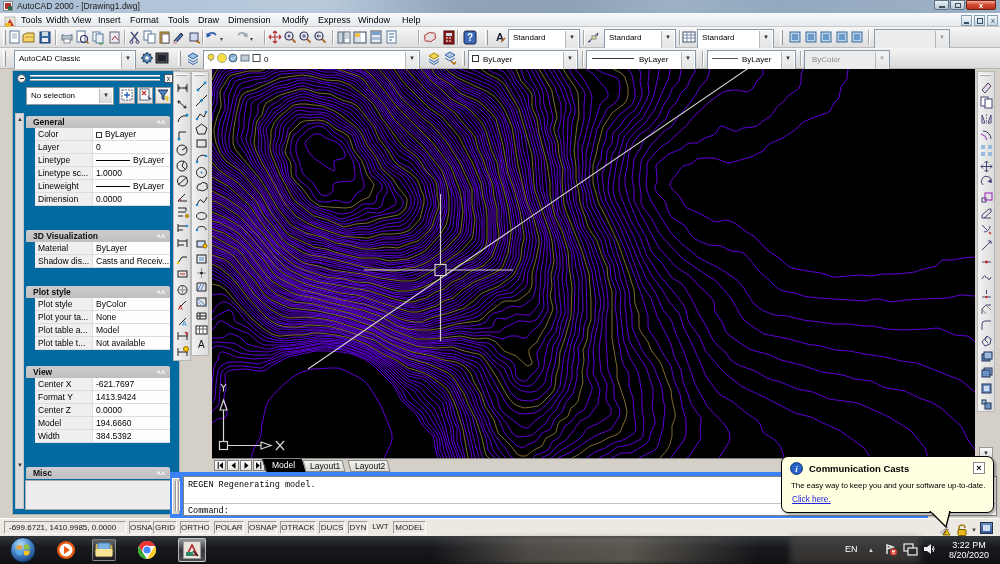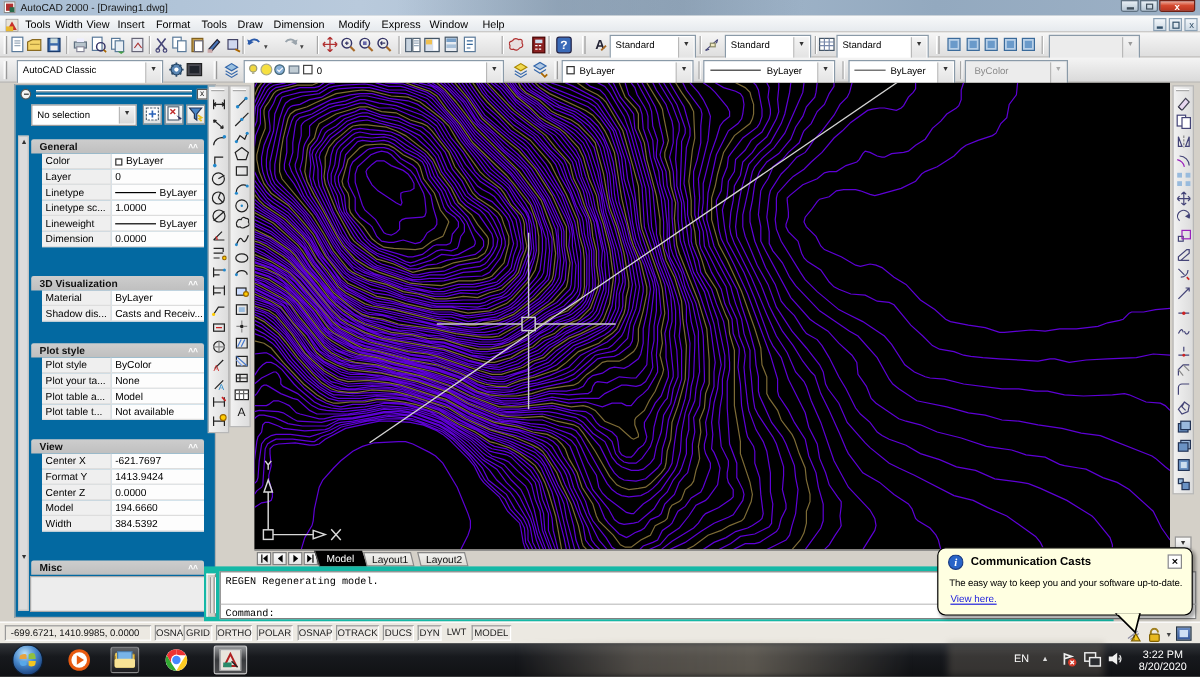--- a/index.html
+++ b/index.html
@@ -670,21 +670,21 @@
         <path d="M2 1.3 L5.8 4.5 L2 7.7 Z" fill="#000"></path>
         <path d="M6.8 1v7" stroke="#000"></path>
       </svg></div>
 <div class="ab" style="left:54px;top:0;width:40px;height:13px;background:#000;border-left:1px solid #555;border-right:7px solid transparent;transform:skewX(18deg);transform-origin:bottom"></div>
 <div class="ab" style="left:60px;top:1px;font-size:8.5px;color:#fff">Model</div>
 <div class="ab" style="left:92px;top:1px;width:40px;height:12px;background:linear-gradient(#f2f2f0,#dcdad4);border:1px solid #888;transform:skewX(14deg)"></div>
 <div class="ab" style="left:98px;top:2px;font-size:8.5px;color:#111">Layout1</div>
 <div class="ab" style="left:137px;top:1px;width:40px;height:12px;background:linear-gradient(#f2f2f0,#dcdad4);border:1px solid #888;transform:skewX(14deg)"></div>
 <div class="ab" style="left:143px;top:2px;font-size:8.5px;color:#111">Layout2</div>
 </div>
-<div class="ab" style="left:170px;top:472px;width:758px;height:46px;background:#14b8a6">
+<div class="ab" style="left:170px;top:472px;width:758px;height:46px;background:#3b82f6">
 <div class="ab" style="left:2px;top:6px;width:8px;height:36px;border-left:1px solid #fff;border-top:1px solid #fff;border-right:1px solid #888;background:#d4d0c8">
       <div class="ab" style="left:2px;top:2px;width:2px;height:30px;border-left:1px solid #999;border-right:1px solid #fff"></div>
       <div class="ab" style="left:5px;top:2px;width:2px;height:30px;border-left:1px solid #999;border-right:1px solid #fff"></div>
     </div>
 <div class="ab" style="left:13px;top:4px;width:814px;height:40px;background:#fff;border:1px solid #808080;font-family:'Liberation Mono',monospace;font-size:8.5px;color:#000">
       <div class="ab" style="left:4px;top:3px">REGEN Regenerating model.</div>
       <div class="ab" style="left:0;top:26px;width:814px;height:1px;background:#c0c0c0"></div>
       <div class="ab" style="left:4px;top:29px">Command:</div>
     </div>
 </div>
@@ -778,17 +778,17 @@
 <div class="ab" style="left:941px;top:14px;width:56px;height:10px;font-size:9px;color:#fff;text-align:center">8/20/2020</div>
 </div>
 <div class="ab" style="left:781px;top:456px;width:213px;height:57px;background:#ffffe1;border:1.5px solid #000;border-radius:7px;box-shadow:2px 2px 3px rgba(0,0,0,.35)">
 <svg width="13" height="13" style="position:absolute;left:8px;top:5px">
       <circle cx="6.5" cy="6.5" r="6" fill="#2864c8" stroke="#1a3a80"></circle>
       <text x="6.5" y="10" font-size="9" font-weight="bold" font-style="italic" fill="#fff" text-anchor="middle" font-family="Liberation Serif">i</text>
     </svg>
 <div class="ab" style="left:27px;top:6px;font-size:9.5px;font-weight:bold;color:#000">Communication Casts</div>
 <div class="ab" style="left:191px;top:5px;width:12px;height:12px;background:#fff;border:1px solid #888;font-size:9px;line-height:11px;text-align:center;color:#000;font-weight:bold">×</div>
 <div class="ab" style="left:9px;top:24px;font-size:8px;letter-spacing:-0.1px;color:#000;white-space:nowrap">The easy way to keep you and your software up-to-date.</div>
-<div class="ab" style="left:10px;top:38px;font-size:8.2px;color:#2222dd;text-decoration:underline">View here.</div>
+<div class="ab" style="left:10px;top:38px;font-size:8.2px;color:#2222dd;text-decoration:underline">Click here.</div>
 </div>
 <svg width="40" height="18" style="position:absolute;left:920px;top:511px">
     <path d="M10 0 L30 0 L26 16 Z" fill="#ffffe1" stroke="#000" stroke-width="1.4"></path>
     <path d="M11 0 L29 0" stroke="#ffffe1" stroke-width="2.5"></path>
   </svg>
 </body></html>

